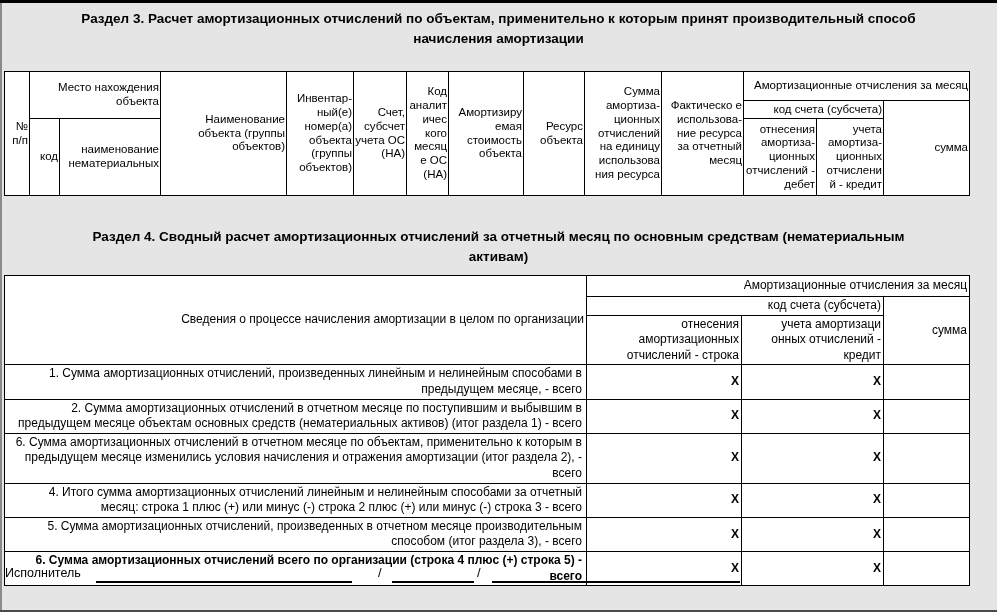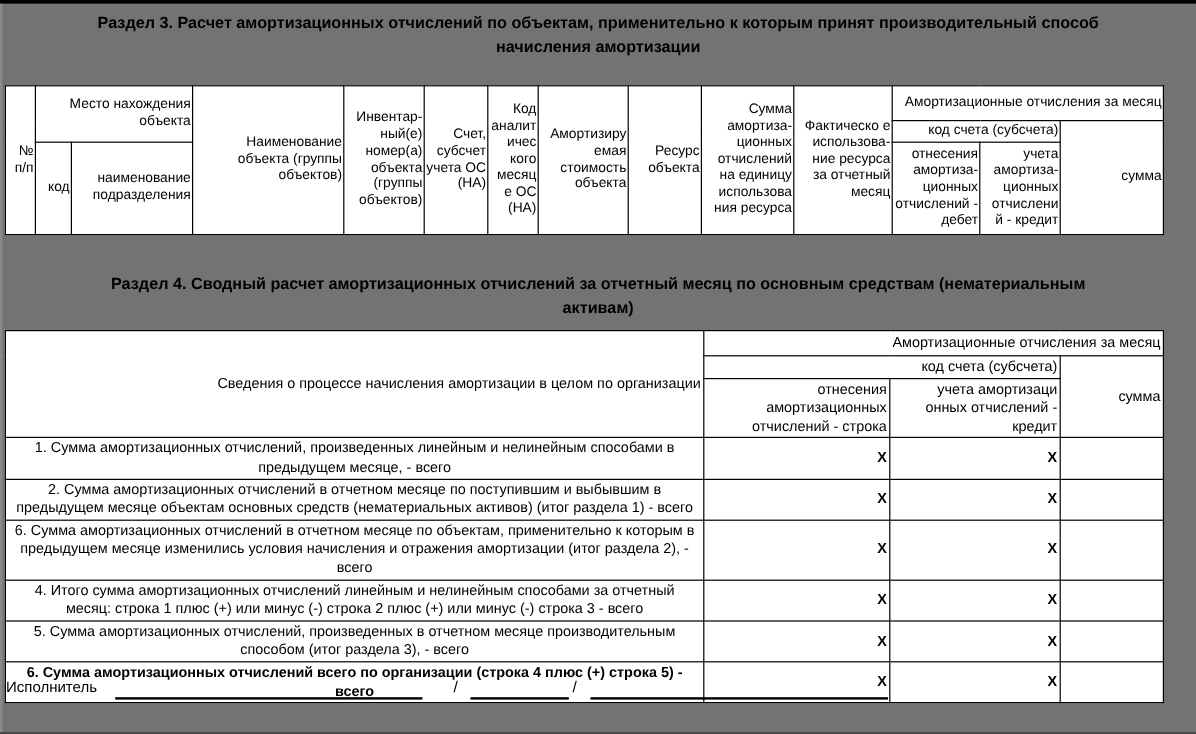--- a/index.html
+++ b/index.html
@@ -1,17 +1,17 @@
 <!DOCTYPE html>
 <html><head>
 <meta charset="utf-8">
 <style>
   html,body { margin:0; padding:0; background:#fff; }
   .page {
-    position:relative; width:997px; height:612px; background:#737373;
+    position:relative; width:997px; height:612px; background:#e5e5e5;
     font-family:"Liberation Sans", sans-serif; color:#000;
     border-top:3px solid #000; box-sizing:border-box; overflow:hidden;
   }
   .page::before { 
     content:""; position:absolute; left:0; top:0; bottom:0; width:2px; background:#8a8a8a;
   }
   .page::after { 
     content:""; position:absolute; left:0; right:0; bottom:0; height:2px; background:#4a4a4a;
   }
   .sec-title {
@@ -23,21 +23,21 @@
   table { border-collapse:collapse; table-layout:fixed; position:absolute; background:#fff; }
   td {
     border:1px solid #000; text-align:right; vertical-align:middle;
     padding:1px 2px; overflow:hidden; word-wrap:break-word; overflow-wrap:break-word;
   }
   
   #t3 { left:4px; top:68px; width:965px; font-size:11.5px; line-height:1.2; }
   #t3 td { padding:1px 1px; }
   
   #t4 { left:4px; top:272px; width:965px; font-size:12px; line-height:1.3; }
-  #t4 td.lbl { text-align:center; padding:1px 4px; }
+  #t4 td.lbl { text-align:right; padding:1px 4px; }
   #t4 td.x { font-weight:600; }
   #t4 tr.total-row td.x, #t4 tr.total-row td.lbl { font-weight:bold; }
   #t4 tr.total-row td.lbl { font-weight:bold; }
   
   .footer-label { position:absolute; left:5px; top:563px; font-size:12.5px; }
   .sig-line { position:absolute; top:578px; border-bottom:2px solid #000; height:0; }
   #line-sign { left:96px; width:256px; }
   #line-mid  { left:392px; width:82px; }
   #line-name { left:492px; width:248px; }
   .slash { position:absolute; top:562px; font-size:13px; }
@@ -82,21 +82,21 @@
       <td rowspan="3">Сумма амортиза-ционных отчислений на единицу использова ния ресурса</td>
       <td rowspan="3">Фактическо е использова-ние ресурса за отчетный месяц</td>
       <td colspan="3">Амортизационные отчисления за месяц</td>
     </tr>
     <tr style="height:18px">
       <td colspan="2">код счета (субсчета)</td>
       <td rowspan="2">сумма</td>
     </tr>
     <tr style="height:77px">
       <td>код</td>
-      <td>наименование подразделения</td>
+      <td>наименование нематериальных</td>
       <td>отнесения амортиза-ционных отчислений - дебет</td>
       <td>учета амортиза-ционных отчислени й - кредит</td>
     </tr>
   </tbody>
     </table>
 
   <div class="sec-title" id="s4-title">Раздел 4. Сводный расчет амортизационных отчислений за отчетный месяц по основным средствам (нематериальным активам)</div>
 
   <table id="t4">
     <colgroup>

